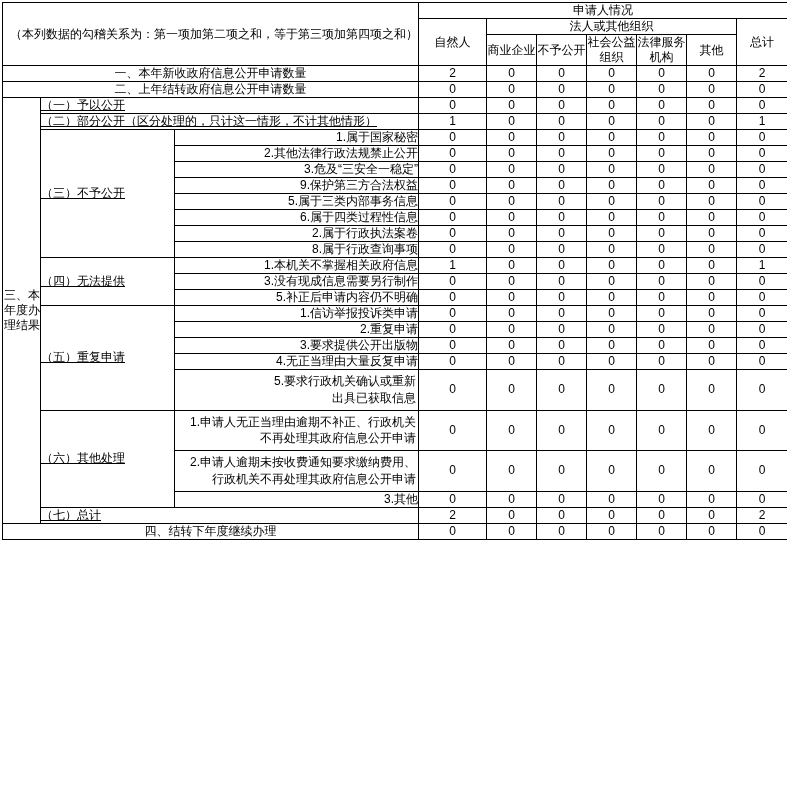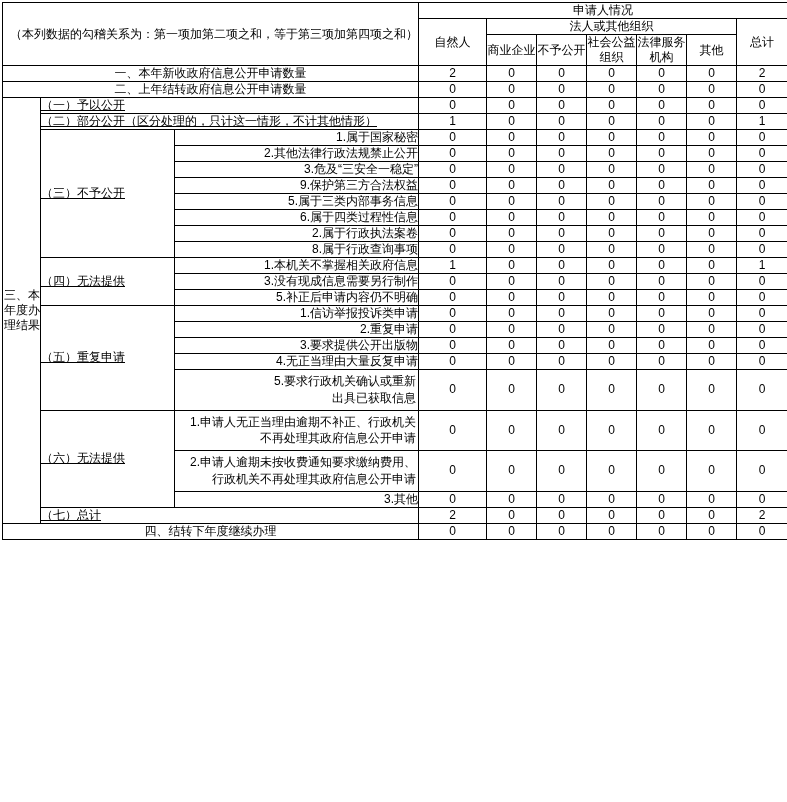--- a/index.html
+++ b/index.html
@@ -338,21 +338,21 @@
       <td class="num">0</td>
       <td class="num">0</td>
       <td class="num">0</td>
       <td class="num">0</td>
       <td class="num">0</td>
       <td class="num">0</td>
       <td class="num">0</td>
     </tr>
 
     <tr>
-      <td rowspan="3" class="rowlabel-group">（六）无法提供</td>
+      <td rowspan="3" class="rowlabel-group">（六）其他处理</td>
       <td class="rowlabel-sub two-line">1.申请人无正当理由逾期不补正、行政机关不再处理其政府信息公开申请</td>
       <td class="num">0</td>
       <td class="num">0</td>
       <td class="num">0</td>
       <td class="num">0</td>
       <td class="num">0</td>
       <td class="num">0</td>
       <td class="num">0</td>
     </tr>
     <tr>

